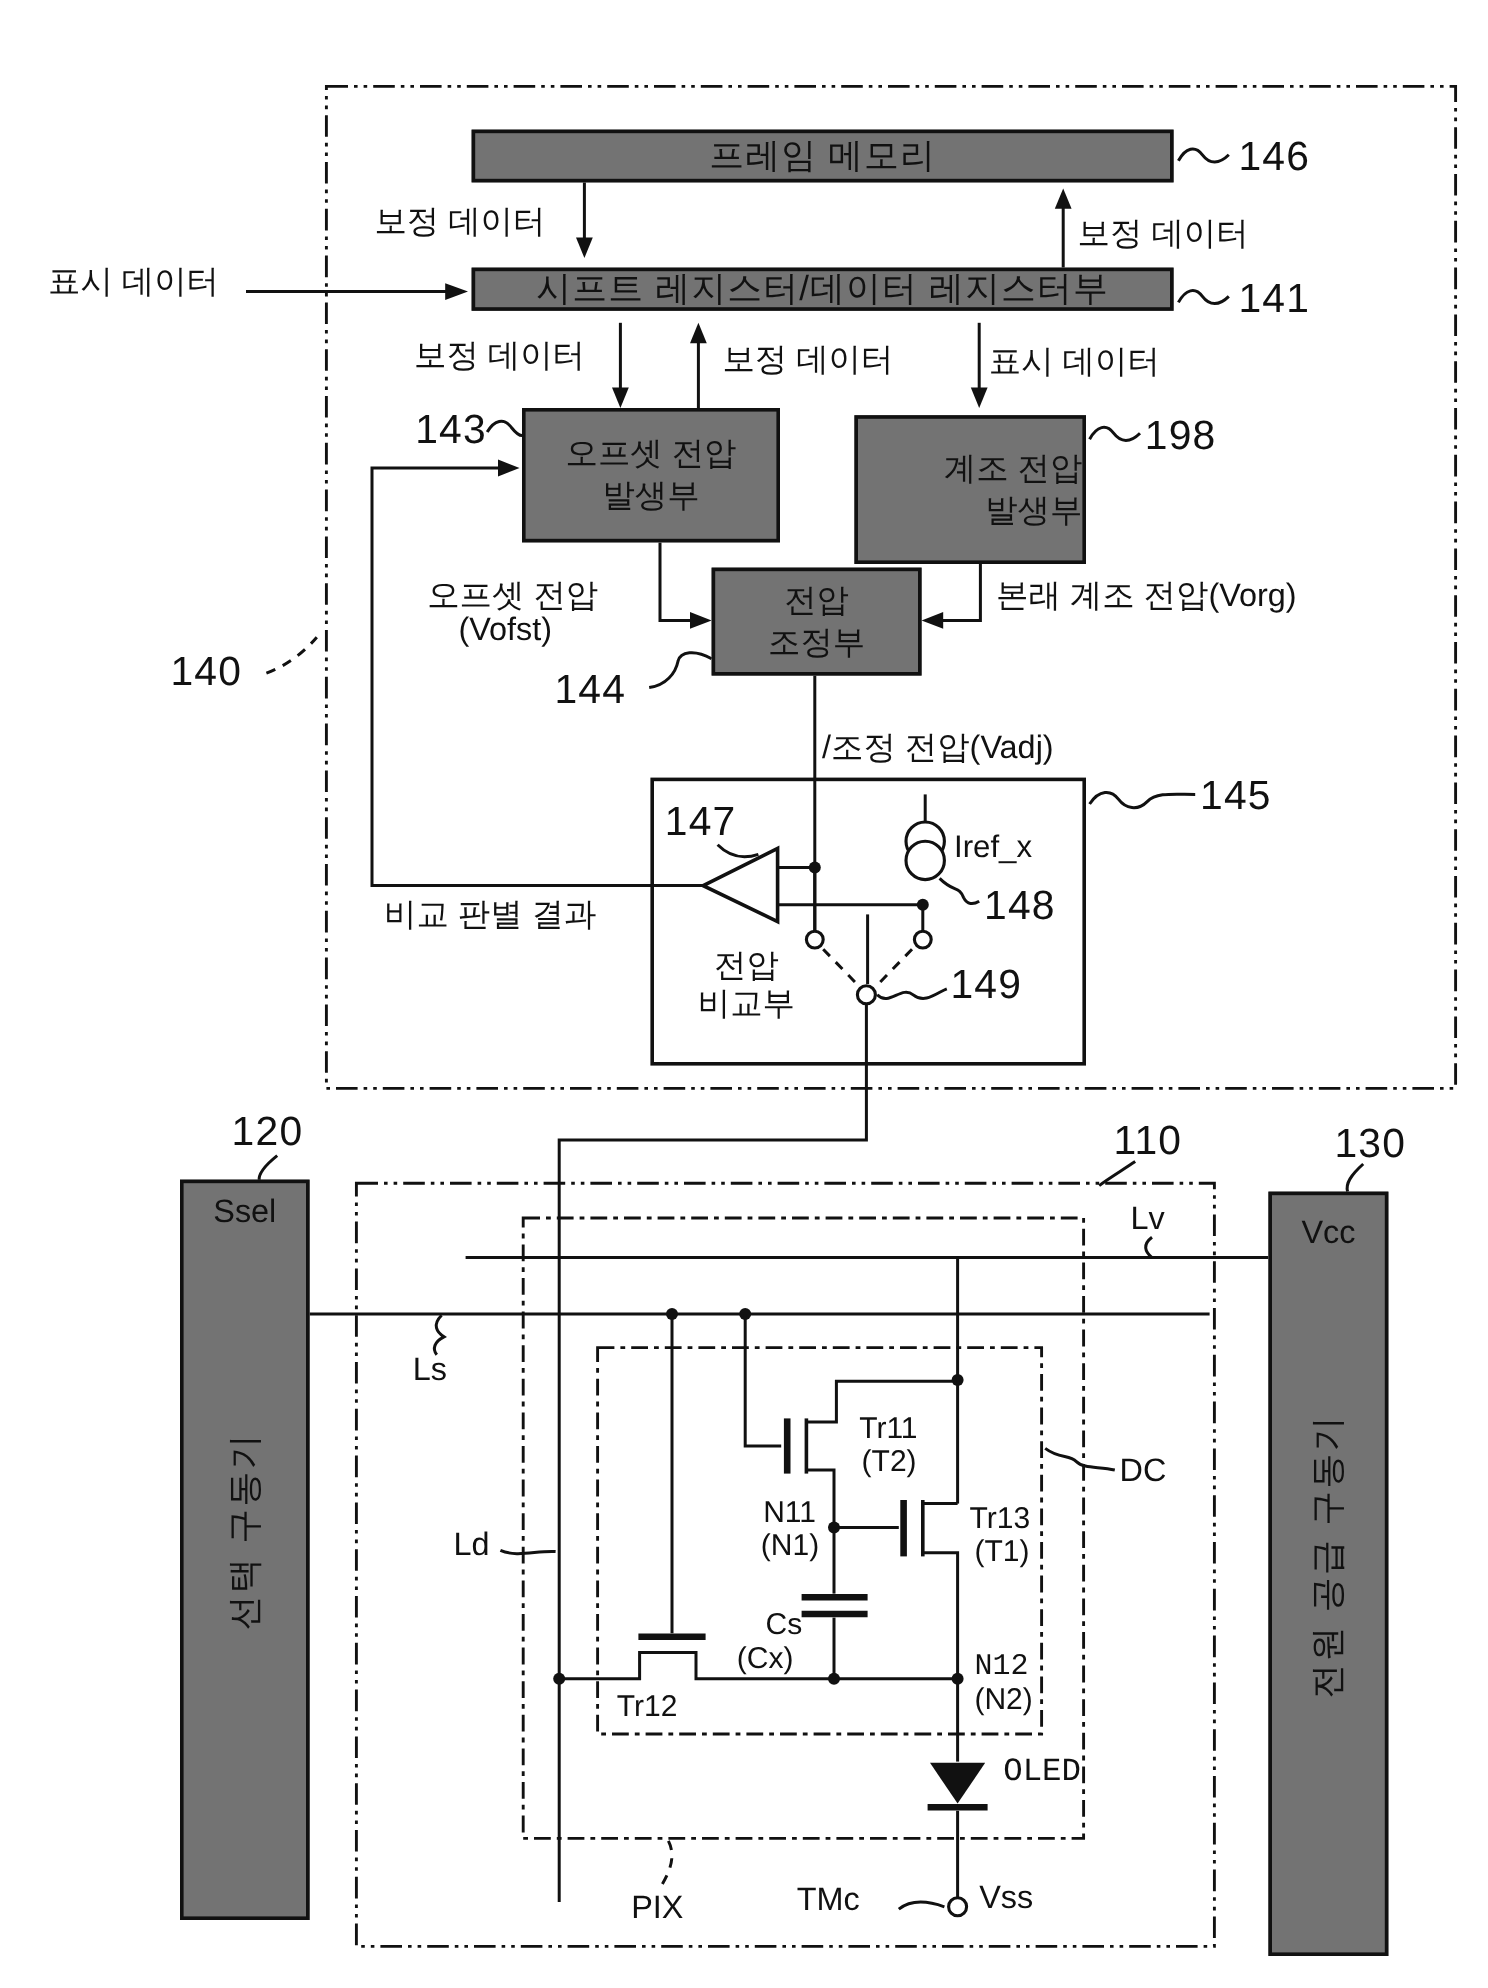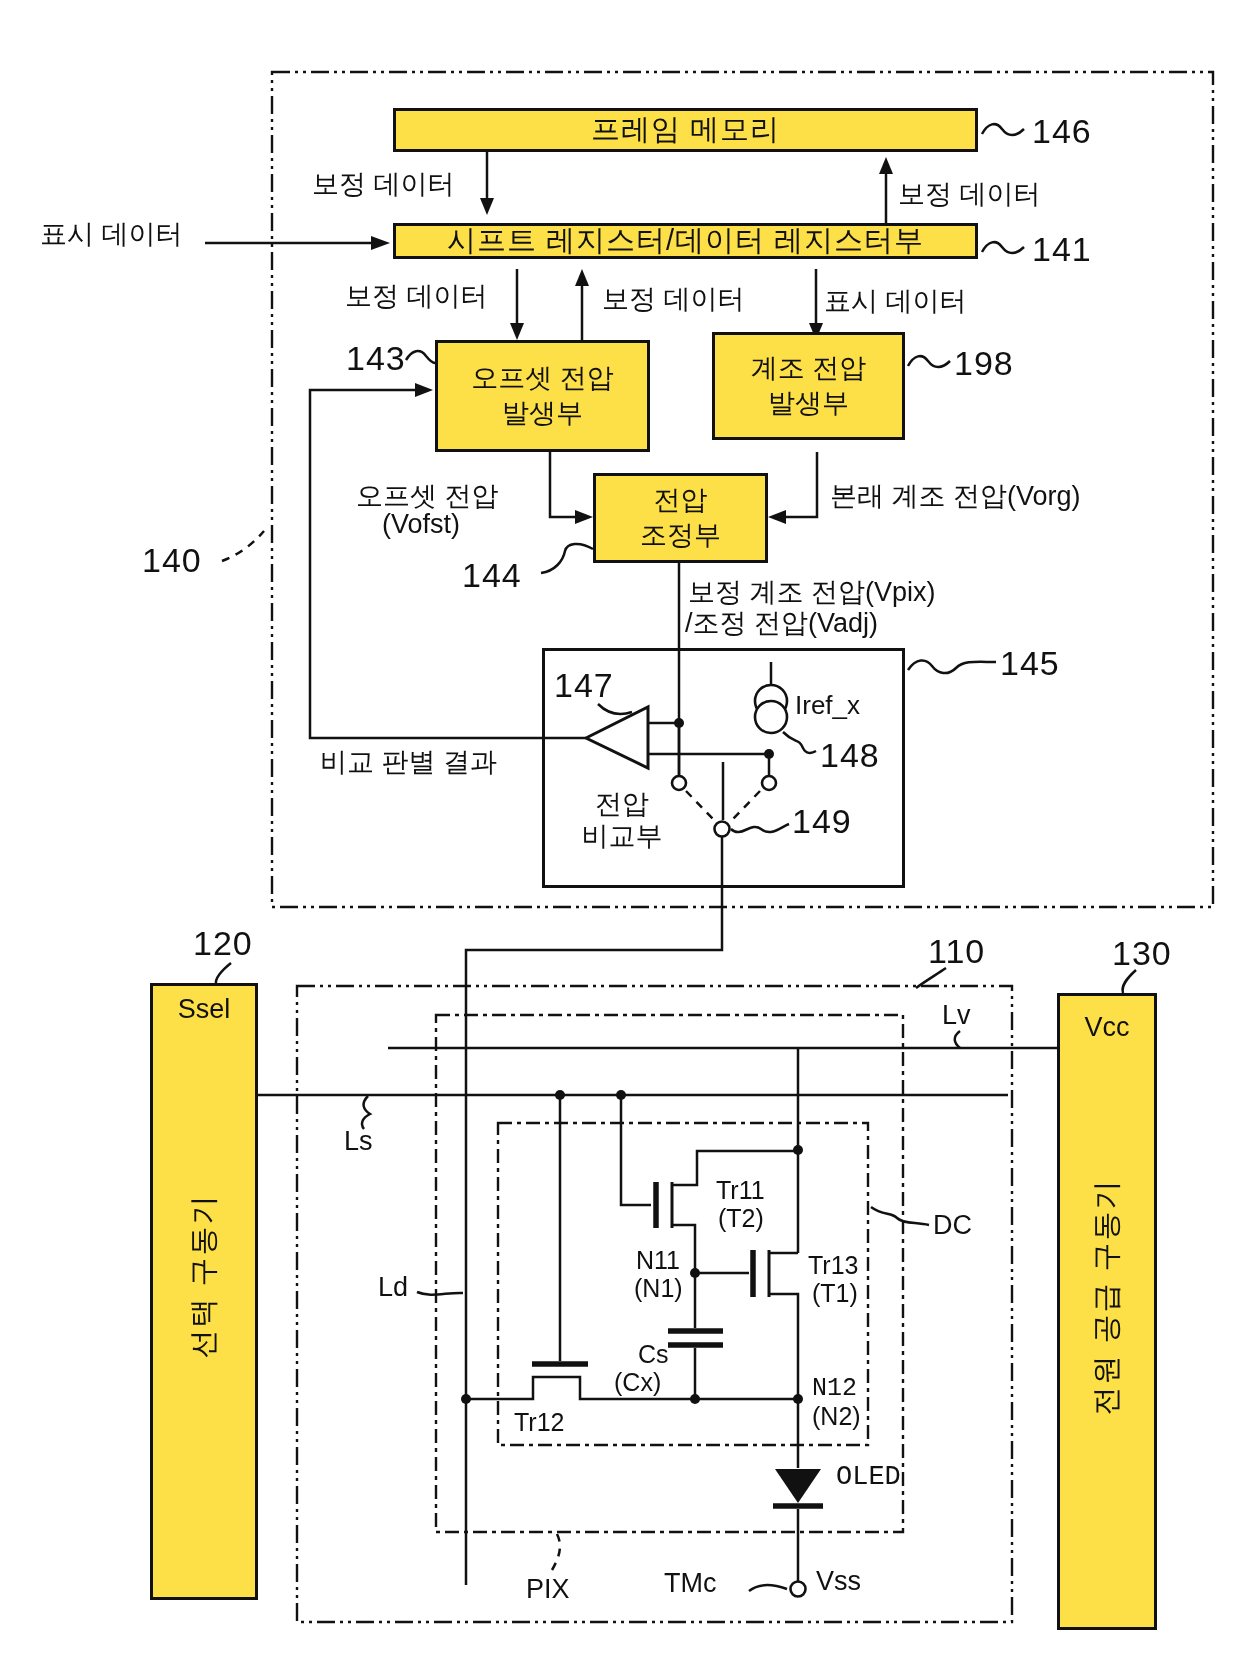--- a/index.html
+++ b/index.html
@@ -1,21 +1,21 @@
 <!DOCTYPE html>
 <html><head>
 <meta charset="utf-8">
 <style>
   html,body{margin:0;padding:0;background:#e8e8e8;}
   .stage{position:relative;width:1240px;height:1657px;background:#ffffff;
          font-family:"Liberation Sans", sans-serif;color:#111;overflow:hidden;margin:0 auto;}
   svg{position:absolute;left:0;top:0;}
   .lb{position:absolute;white-space:nowrap;color:#111;}
   .ctr{text-align:center;}
-  .box{position:absolute;border:3.5px solid #111;background:#fde047;display:flex;
+  .box{position:absolute;border:3.5px solid #111;background:#737373;display:flex;
        align-items:center;justify-content:center;flex-direction:column;box-sizing:border-box;}
   .ref{font-size:34px;letter-spacing:1px;}
   .k27{font-size:27px;}
   .k29{font-size:29px;letter-spacing:1px;}
   .k25{font-size:25px;}
   .k26{font-size:26px;}
   .lh{line-height:35px;}
   .vtext{transform:rotate(-90deg);transform-origin:center;text-align:center;font-size:29px;letter-spacing:2px;}
   .w{stroke:#111;stroke-width:2.5;fill:none;}
   .w3{stroke:#111;stroke-width:3;fill:none;}
@@ -149,21 +149,21 @@
   <div class="box" style="left:393px;top:108px;width:585px;height:44px;">
     <span class="k29">프레임 메모리</span>
   </div>
   <div class="box" style="left:393px;top:223px;width:585px;height:36px;">
     <span class="k29">시프트 레지스터/데이터 레지스터부</span>
   </div>
   <div class="box lh" style="left:435px;top:340px;width:215px;height:112px;">
     <span class="k27">오프셋 전압</span>
     <span class="k27">발생부</span>
   </div>
-  <div class="box lh" style="left:712px;top:332px;width:193px;height:108px;">
+  <div class="box lh" style="left:712px;top:346px;width:193px;height:124px;align-items:flex-end;">
     <span class="k27">계조 전압</span>
     <span class="k27">발생부</span>
   </div>
   <div class="box lh" style="left:593px;top:473px;width:175px;height:90px;">
     <span class="k27">전압</span>
     <span class="k27">조정부</span>
   </div>
   <div class="box" style="left:542px;top:648px;width:363px;height:240px;background:transparent;"></div>
   <div class="lb ctr k27" style="left:558px;top:788px;width:128px;line-height:32px;">
     <div>전압</div>
@@ -196,21 +196,20 @@
 
   <div class="lb k27" style="left:40px;top:216px;">표시 데이터</div>
   <div class="lb k27" style="left:312px;top:166px;">보정 데이터</div>
   <div class="lb k27" style="left:898px;top:176px;">보정 데이터</div>
   <div class="lb k27" style="left:345px;top:278px;">보정 데이터</div>
   <div class="lb k27" style="left:602px;top:281px;">보정 데이터</div>
   <div class="lb k27" style="left:824px;top:283px;">표시 데이터</div>
   <div class="lb k27" style="left:356px;top:478px;">오프셋 전압</div>
   <div class="lb k27" style="left:382px;top:509px;">(Vofst)</div>
   <div class="lb k27" style="left:830px;top:478px;">본래 계조 전압(Vorg)</div>
-  <div class="lb k27" style="left:688px;top:574px;">보정 계조 전압(Vpix)</div>
   <div class="lb k27" style="left:685px;top:605px;">/조정 전압(Vadj)</div>
   <div class="lb k27" style="left:320px;top:744px;">비교 판별 결과</div>
   <div class="lb k26" style="left:795px;top:690px;">Iref_x</div>
 
   <div class="lb k27" style="left:942px;top:1000px;">Lv</div>
   <div class="lb k27" style="left:344px;top:1126px;">Ls</div>
   <div class="lb k27" style="left:378px;top:1272px;">Ld</div>
   <div class="lb k27" style="left:933px;top:1210px;">DC</div>
   <div class="lb k27" style="left:526px;top:1574px;">PIX</div>
   <div class="lb k25" style="left:716px;top:1176px;">Tr11</div>

